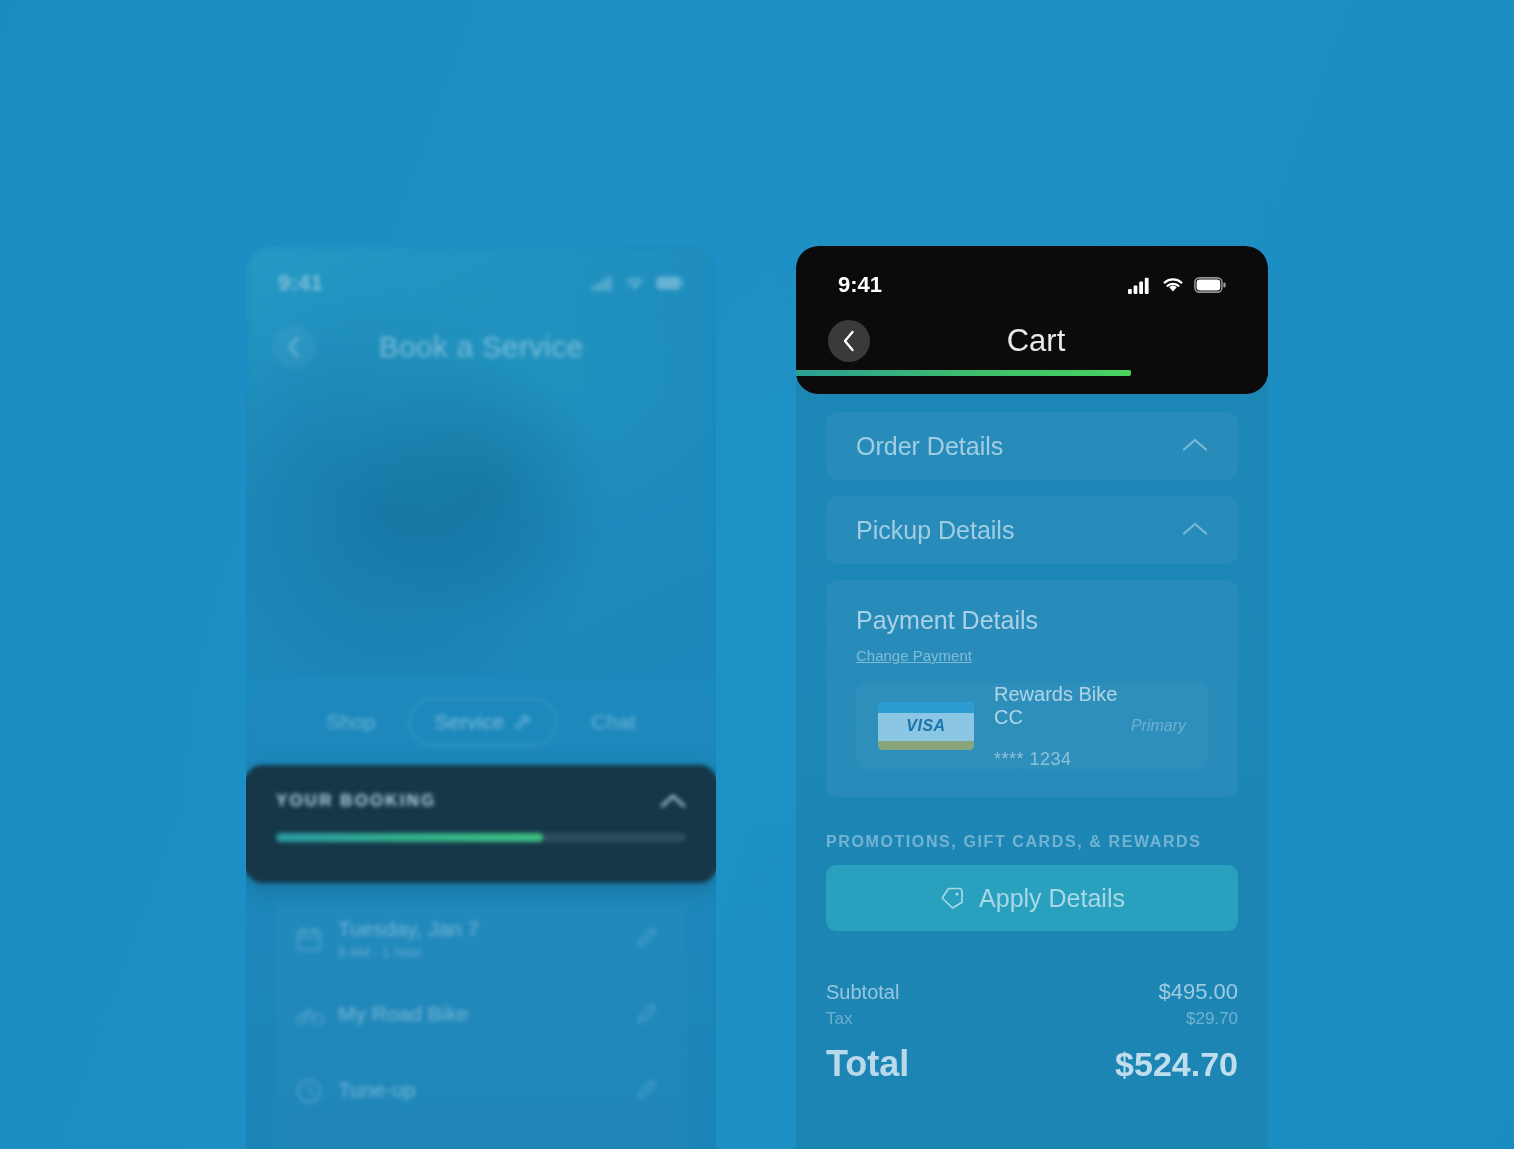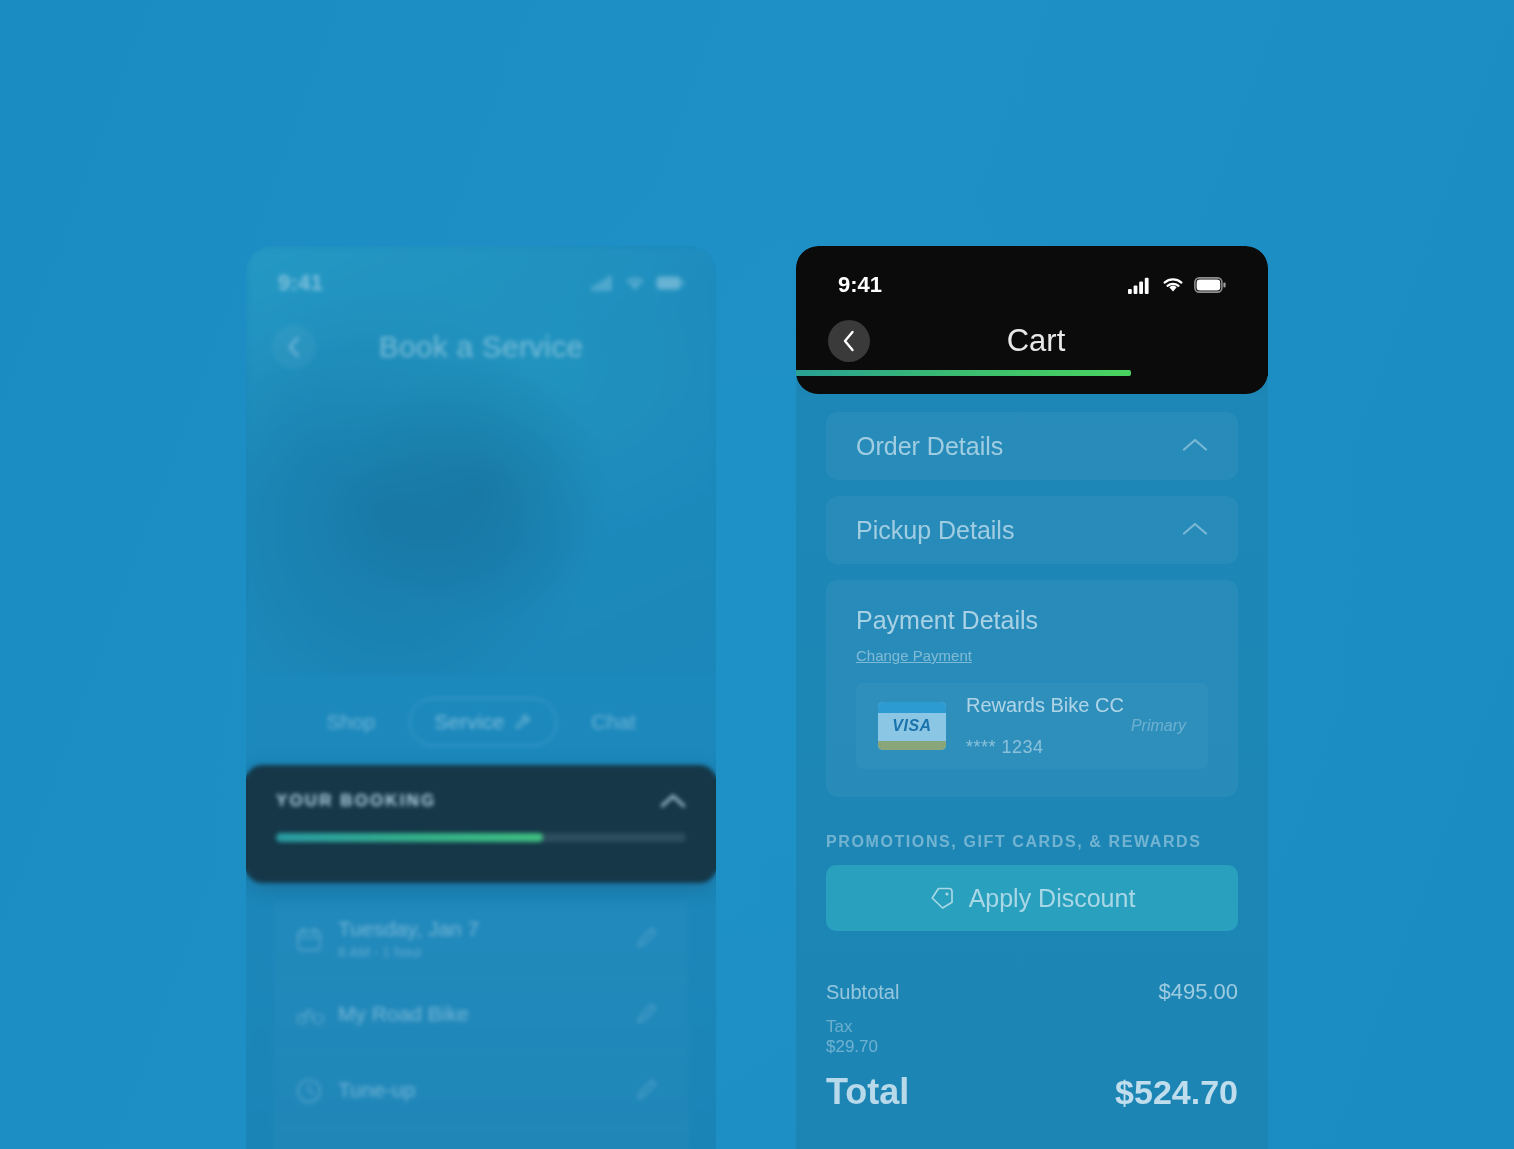--- a/index.html
+++ b/index.html
@@ -231,21 +231,21 @@
   }
   .card-row {
     margin-top: 18px;
     background: rgba(255,255,255,0.045);
     border-radius: 8px;
     height: 86px;
     display:flex; align-items:center;
     padding: 0 22px;
   }
   .visa-chip {
-    width: 68px; height: 48px; border-radius: 5px;
+    width: 96px; height: 48px; border-radius: 5px;
     background: #9fd0ea;
     position: relative; overflow: hidden;
     flex: 0 0 auto;
   }
   .visa-chip .vtop { position:absolute; left:0; right:0; top:0; height: 11px; background:#2f9ed4; }
   .visa-chip .vbot { position:absolute; left:0; right:0; bottom:0; height: 9px; background:#9aab6e; }
   .visa-chip .vtext {
     position:absolute; inset:0; display:flex; align-items:center; justify-content:center;
     font-size: 16px; font-weight: 800; font-style: italic; color:#1b6fa8;
     letter-spacing: .5px;
@@ -271,21 +271,21 @@
   }
 
   .totals { margin-top: 48px; }
   .tot-row { display:flex; align-items:baseline; justify-content:space-between; }
   .tot-sub { font-size: 20px; color: rgba(255,255,255,0.62); }
   .tot-sub-val { font-size: 22px; color: rgba(255,255,255,0.66); margin-left: 47px; }
   .tot-tax { font-size: 17px; color: rgba(255,255,255,0.40); }
   .tot-tax-val { font-size: 17px; color: rgba(255,255,255,0.42); }
   .tot-main { font-size: 36px; font-weight: 700; color: rgba(255,255,255,0.80); }
   .tot-main-val { font-size: 34px; font-weight: 700; color: rgba(255,255,255,0.84); }
-  .tot-row.gap { margin-top: 12px; flex-direction: column; }
+  .tot-row.gap { margin-top: 4px; }
   .tot-row.big { margin-top: 14px; }
 
   .right-veil {
     position:absolute; left:0; right:0; top:148px; bottom:0;
     background: rgba(28,140,196,0.14);
     pointer-events:none;
   }
 </style>
 </head>
 <body>
@@ -494,21 +494,21 @@
         </div>
       </div>
 
       <div class="promo-label">PROMOTIONS, GIFT CARDS, &amp; REWARDS</div>
 
       <div class="discount-btn">
         <svg width="26" height="24" viewBox="0 0 26 24">
           <path d="M9.5 2.5H20a3 3 0 0 1 3 3v10.8L13.6 22 3.2 12 9.5 2.5z" stroke="currentColor" stroke-width="1.7" fill="none" stroke-linejoin="round"></path>
           <circle cx="18" cy="8" r="1.6" fill="currentColor"></circle>
         </svg>
-        <span>Apply Discount</span>
+        <span>Apply Details</span>
       </div>
 
       <div class="totals">
         <div class="tot-row">
           <span class="tot-sub">Subtotal</span>
           <span class="tot-sub-val">$495.00</span>
         </div>
         <div class="tot-row gap">
           <span class="tot-tax">Tax</span>
           <span class="tot-tax-val">$29.70</span>

